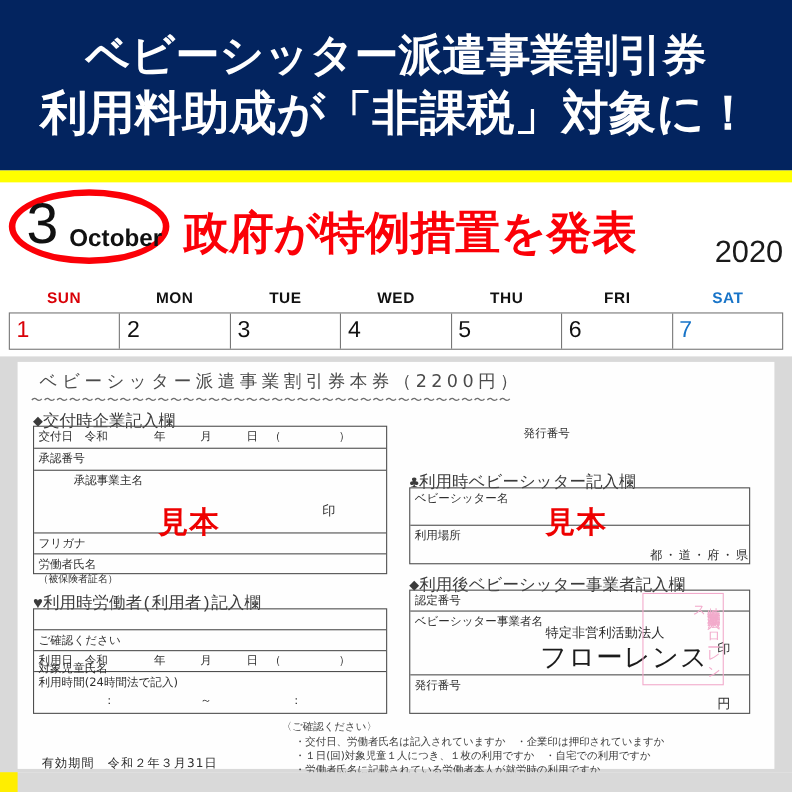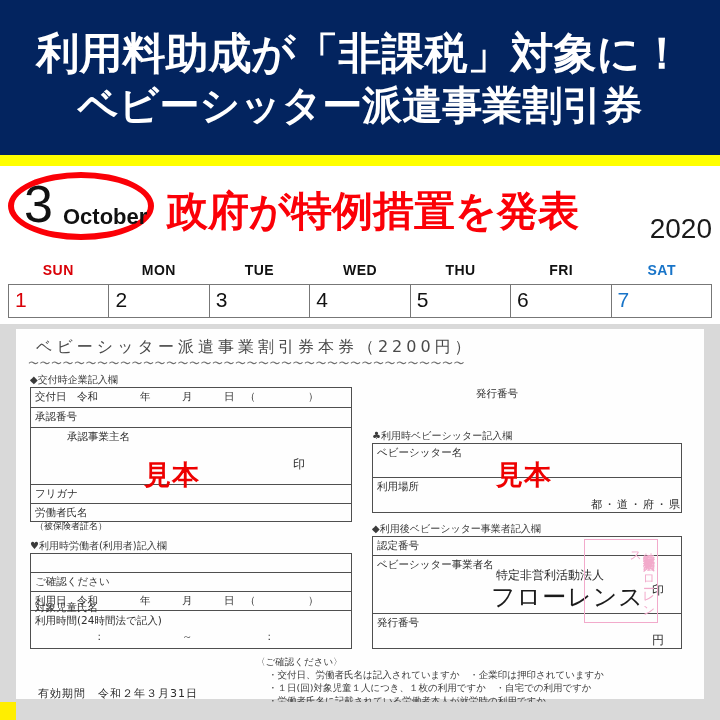--- a/index.html
+++ b/index.html
@@ -86,21 +86,21 @@
     position:absolute;left:20px;top:8px;width:620px;height:26px;
     font-size:16px;letter-spacing:4px;color:#4a4a4a;white-space:nowrap;
   }
   .zig{
     position:absolute;left:12px;top:31px;width:624px;height:8px;
     overflow:hidden;line-height:8px;font-size:11px;color:#6e6e6e;
     letter-spacing:.5px;white-space:nowrap;
   }
 
   .sec-label{
-    position:absolute;font-size:10px;color:#3b3b3b;white-space:nowrap;
+    position:absolute;font-size:15px;color:#3b3b3b;white-space:nowrap;font-family:Liberation Mono, monospace;
   }
   .box{
     position:absolute;border:1px solid #4f4f4f;box-sizing:border-box;background:transparent;
   }
   .row{
     position:absolute;left:0;right:0;border-bottom:1px solid #4f4f4f;box-sizing:border-box;
   }
   .fld{
     position:absolute;font-size:10.5px;color:#2f2f2f;white-space:nowrap;
   }
@@ -129,22 +129,22 @@
 
   .footer-gray{position:absolute;left:0;top:702px;width:720px;height:18px;background:#d9d9d9;}
   .footer-yellow{position:absolute;left:0;top:702px;width:16px;height:18px;background:#ffee00;}
 </style>
 </head>
 <body>
 
 <div class="page">
 
   <div class="banner">
+    <div class="banner-line l1">ベビーシッター派遣事業割引券</div>
     <div class="banner-line l2">利用料助成が「非課税」対象に！</div>
-    <div class="banner-line l1">ベビーシッター派遣事業割引券</div>
   </div>
   <div class="yellowbar"></div>
 
   <div class="cal">
 
     <div class="date-badge">
       <div class="ring"></div>
       <div class="dnum">3</div>
       <div class="dmon">October</div>
     </div>

